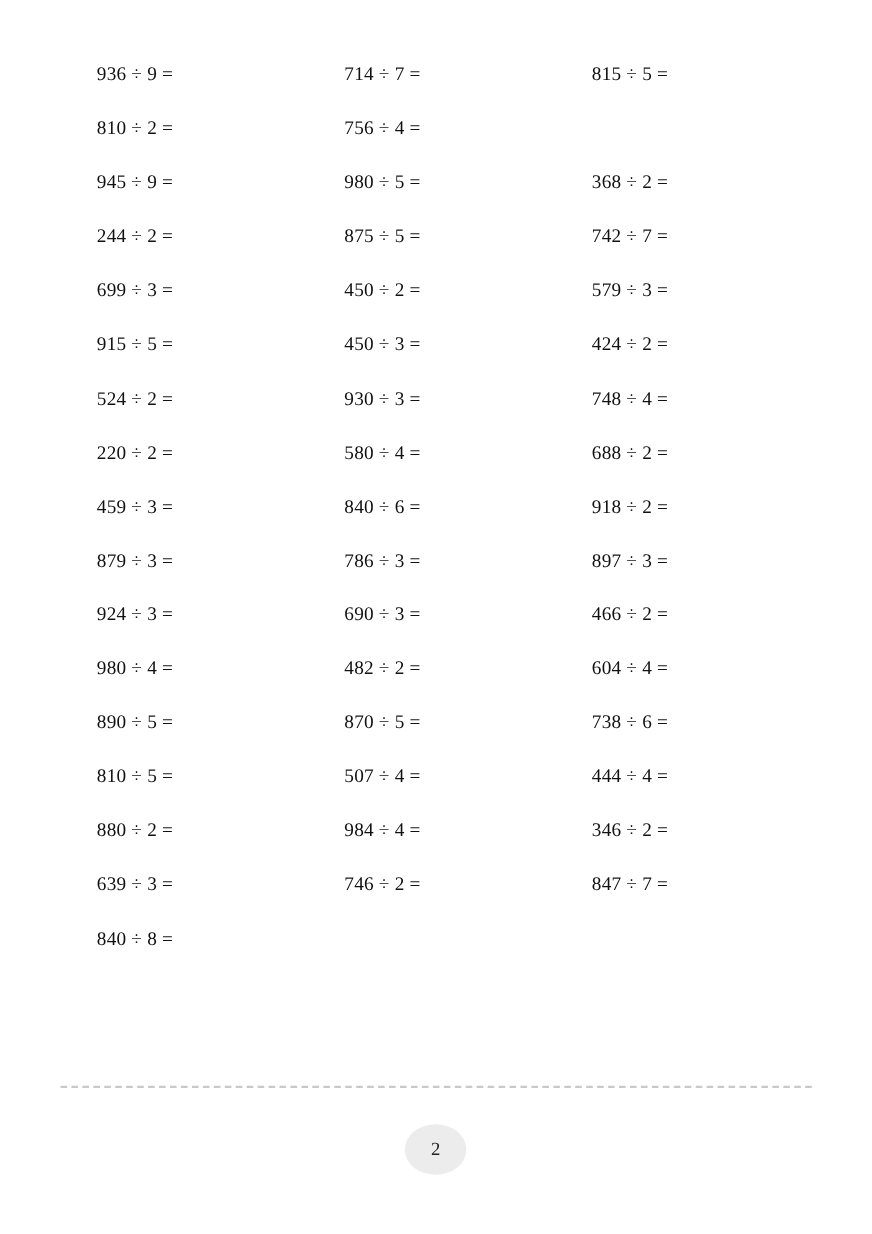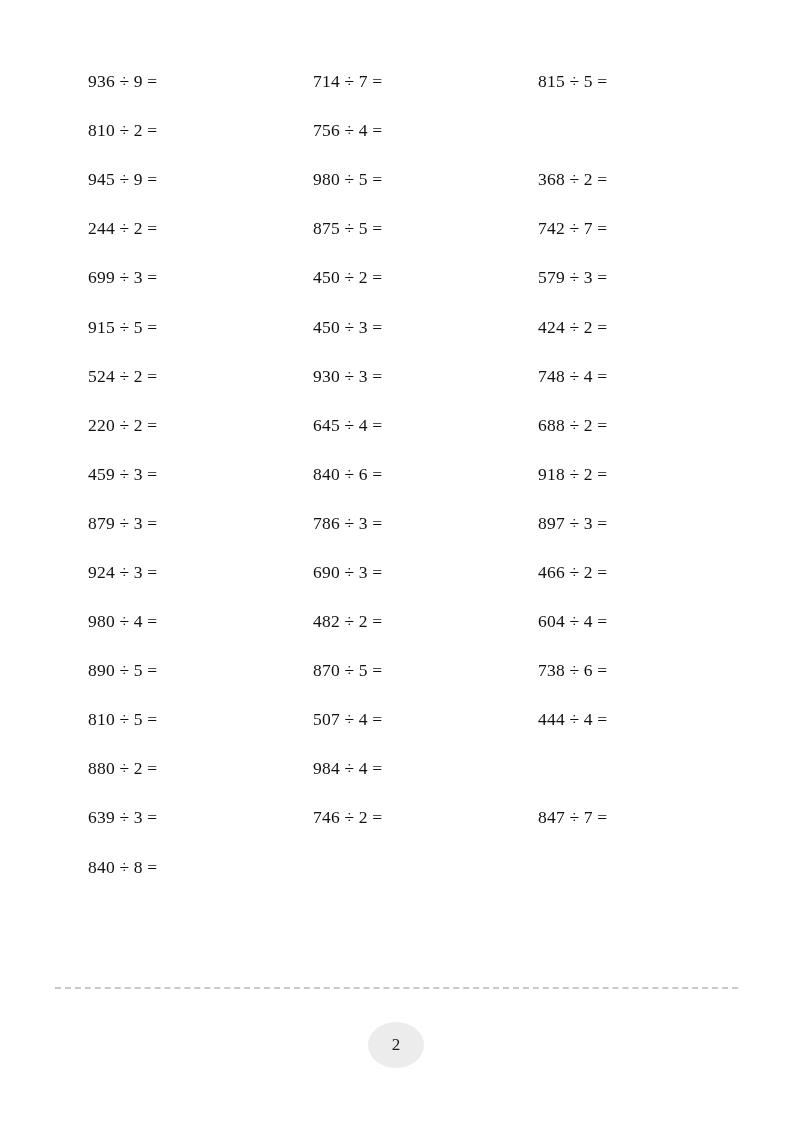--- a/index.html
+++ b/index.html
@@ -13,21 +13,21 @@
   }
   .sheet { position: absolute; inset: 0; }
 
   .problem-grid {
     position: absolute;
     top: 57px; left: 88px;
   }
   .problem-row {
     display: flex;
     height: 49.1px;
-    align-items: center;
+    align-items: flex-start;
   }
   .problem-cell {
     width: 225px;
     font-size: 17.5px;
     letter-spacing: 0.2px;
     white-space: nowrap;
   }
 
   .dashed-separator {
     position: absolute;
@@ -85,21 +85,21 @@
         <span class="problem-cell">450 ÷ 3 =</span>
         <span class="problem-cell">424 ÷ 2 =</span>
       </div>
       <div class="problem-row">
         <span class="problem-cell">524 ÷ 2 =</span>
         <span class="problem-cell">930 ÷ 3 =</span>
         <span class="problem-cell">748 ÷ 4 =</span>
       </div>
       <div class="problem-row">
         <span class="problem-cell">220 ÷ 2 =</span>
-        <span class="problem-cell">645 ÷ 4 =</span>
+        <span class="problem-cell">580 ÷ 4 =</span>
         <span class="problem-cell">688 ÷ 2 =</span>
       </div>
       <div class="problem-row">
         <span class="problem-cell">459 ÷ 3 =</span>
         <span class="problem-cell">840 ÷ 6 =</span>
         <span class="problem-cell">918 ÷ 2 =</span>
       </div>
       <div class="problem-row">
         <span class="problem-cell">879 ÷ 3 =</span>
         <span class="problem-cell">786 ÷ 3 =</span>
@@ -121,20 +121,21 @@
         <span class="problem-cell">738 ÷ 6 =</span>
       </div>
       <div class="problem-row">
         <span class="problem-cell">810 ÷ 5 =</span>
         <span class="problem-cell">507 ÷ 4 =</span>
         <span class="problem-cell">444 ÷ 4 =</span>
       </div>
       <div class="problem-row">
         <span class="problem-cell">880 ÷ 2 =</span>
         <span class="problem-cell">984 ÷ 4 =</span>
+        <span class="problem-cell">346 ÷ 2 =</span>
       </div>
       <div class="problem-row">
         <span class="problem-cell">639 ÷ 3 =</span>
         <span class="problem-cell">746 ÷ 2 =</span>
         <span class="problem-cell">847 ÷ 7 =</span>
       </div>
       <div class="problem-row">
         <span class="problem-cell">840 ÷ 8 =</span>
       </div>
     </div>

